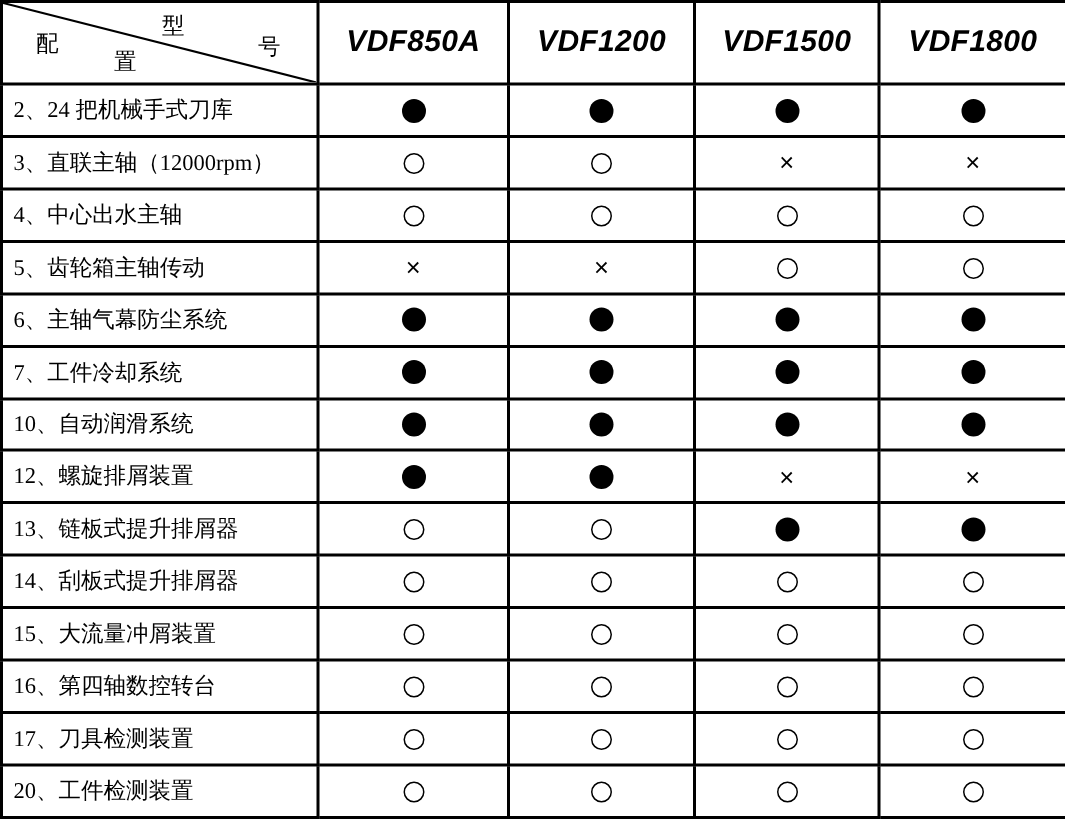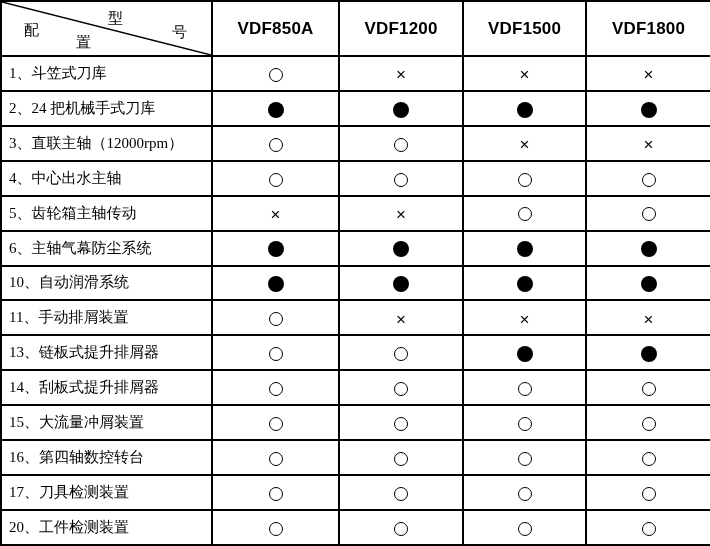--- a/index.html
+++ b/index.html
@@ -18,23 +18,24 @@
   }
   .spec-table th, .spec-table td {
     border: 2px solid #000000;
     padding: 0;
     overflow: hidden;
   }
   .spec-table thead tr { height: 55px; }
   th.model-header {
     font-family: "Liberation Sans", "DejaVu Sans", sans-serif;
     font-weight: bold;
-    font-size: 17px;
+    font-size: 20px;
     vertical-align: middle;
     letter-spacing: 0.2px;
+    font-style: italic;
   }
   th.corner {
     position: relative;
     padding: 0;
   }
   th.corner svg.diag {
     position: absolute;
     left: 0; top: 0;
     width: 100%; height: 100%;
     display: block;
@@ -107,27 +108,20 @@
         <span class="corner-char pos-config-2">置</span>
       </th>
       <th class="model-header">VDF850A</th>
       <th class="model-header">VDF1200</th>
       <th class="model-header">VDF1500</th>
       <th class="model-header">VDF1800</th>
     </tr>
   </thead>
   <tbody>
       <tr>
-        <td class="feature">1、斗笠式刀库</td>
-        <td class="sym-cell"><span class="sym-circle"></span></td>
-        <td class="sym-cell"><span class="sym-x">×</span></td>
-        <td class="sym-cell"><span class="sym-x">×</span></td>
-        <td class="sym-cell"><span class="sym-x">×</span></td>
-      </tr>
-      <tr>
         <td class="feature">2、24 把机械手式刀库</td>
         <td class="sym-cell"><span class="sym-dot"></span></td>
         <td class="sym-cell"><span class="sym-dot"></span></td>
         <td class="sym-cell"><span class="sym-dot"></span></td>
         <td class="sym-cell"><span class="sym-dot"></span></td>
       </tr>
       <tr>
         <td class="feature">3、直联主轴（12000rpm）</td>
         <td class="sym-cell"><span class="sym-circle"></span></td>
         <td class="sym-cell"><span class="sym-circle"></span></td>
@@ -149,30 +143,37 @@
         <td class="sym-cell"><span class="sym-circle"></span></td>
       </tr>
       <tr>
         <td class="feature">6、主轴气幕防尘系统</td>
         <td class="sym-cell"><span class="sym-dot"></span></td>
         <td class="sym-cell"><span class="sym-dot"></span></td>
         <td class="sym-cell"><span class="sym-dot"></span></td>
         <td class="sym-cell"><span class="sym-dot"></span></td>
       </tr>
       <tr>
+        <td class="feature">7、工件冷却系统</td>
+        <td class="sym-cell"><span class="sym-dot"></span></td>
+        <td class="sym-cell"><span class="sym-dot"></span></td>
+        <td class="sym-cell"><span class="sym-dot"></span></td>
+        <td class="sym-cell"><span class="sym-dot"></span></td>
+      </tr>
+      <tr>
         <td class="feature">10、自动润滑系统</td>
         <td class="sym-cell"><span class="sym-dot"></span></td>
         <td class="sym-cell"><span class="sym-dot"></span></td>
         <td class="sym-cell"><span class="sym-dot"></span></td>
         <td class="sym-cell"><span class="sym-dot"></span></td>
       </tr>
       <tr>
-        <td class="feature">11、手动排屑装置</td>
-        <td class="sym-cell"><span class="sym-circle"></span></td>
-        <td class="sym-cell"><span class="sym-x">×</span></td>
+        <td class="feature">12、螺旋排屑装置</td>
+        <td class="sym-cell"><span class="sym-dot"></span></td>
+        <td class="sym-cell"><span class="sym-dot"></span></td>
         <td class="sym-cell"><span class="sym-x">×</span></td>
         <td class="sym-cell"><span class="sym-x">×</span></td>
       </tr>
       <tr>
         <td class="feature">13、链板式提升排屑器</td>
         <td class="sym-cell"><span class="sym-circle"></span></td>
         <td class="sym-cell"><span class="sym-circle"></span></td>
         <td class="sym-cell"><span class="sym-dot"></span></td>
         <td class="sym-cell"><span class="sym-dot"></span></td>
       </tr>

